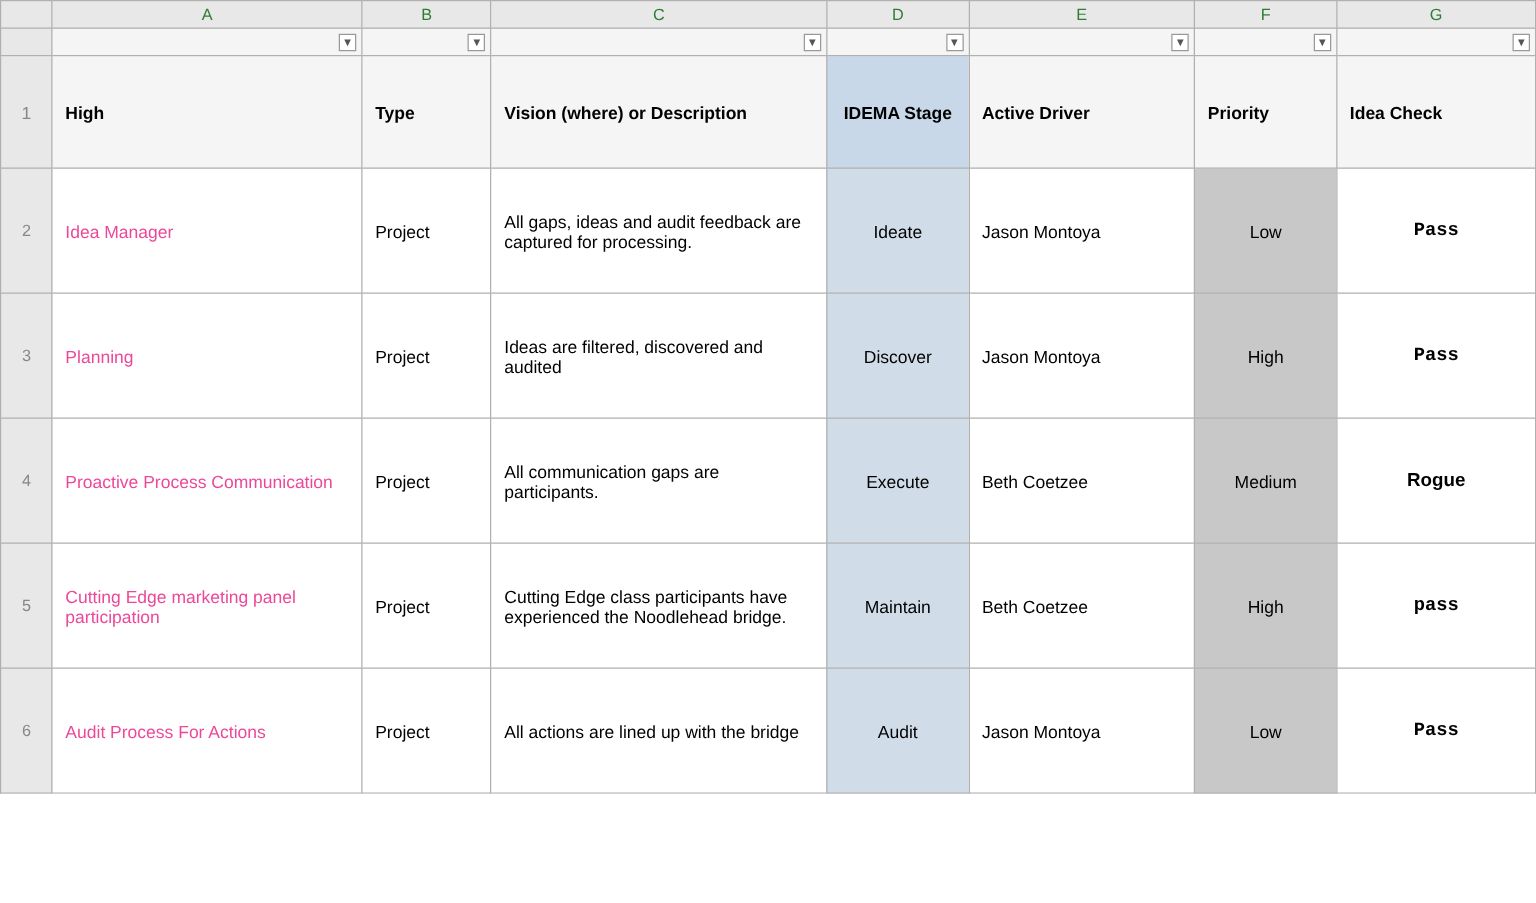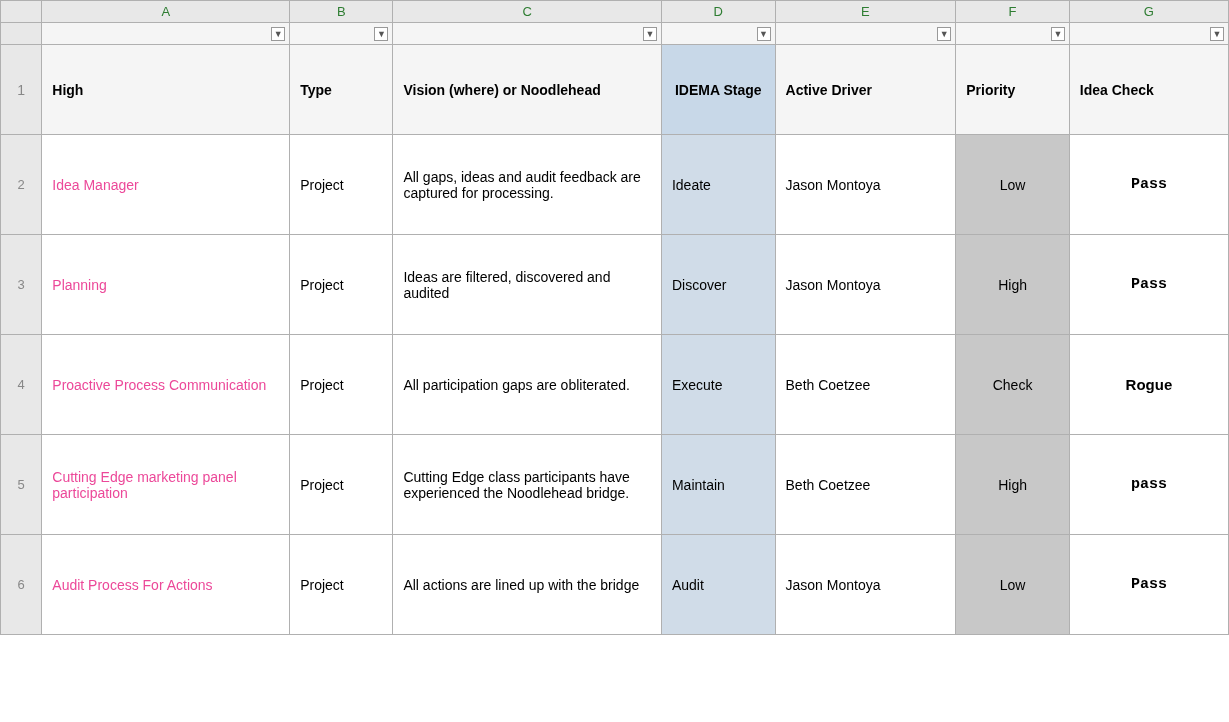--- a/index.html
+++ b/index.html
@@ -98,21 +98,21 @@
 
     .data-row td.row-num-col {
       background: #e8e8e8;
       text-align: center;
       color: #888;
       font-size: 13px;
     }
 
     .data-row td.idema-col {
       background: #d0dce8;
-      text-align: left;
+      text-align: center;
       margin-left: 16px;
     }
 
     .data-row td.priority-col {
       background: #c8c8c8;
       text-align: center;
       margin-top: 28px;
     }
 
     .data-row td.idea-check-col {
@@ -202,21 +202,21 @@
         </td>
       <td>
           <span class="filter-btn">▼</span>
         </td>
     </tr>
 
     <tr class="header-row">
       <td class="row-num-col">1</td>
       <td>High</td>
       <td>Type</td>
-      <td>Vision (where) or Noodlehead</td>
+      <td>Vision (where) or Description</td>
       <td class="idema-col">IDEMA Stage</td>
       <td>Active Driver</td>
       <td>Priority</td>
       <td>Idea Check</td>
     </tr>
   </thead>
 
   <tbody id="table-body">
   <tr class="data-row">
       <td class="row-num-col">2</td>
@@ -235,24 +235,24 @@
       <td>Ideas are filtered, discovered and audited</td>
       <td class="idema-col">Discover</td>
       <td>Jason Montoya</td>
       <td class="priority-col">High</td>
       <td class="idea-check-col idea-check-pass">Pass</td>
     </tr>
       <tr class="data-row">
       <td class="row-num-col">4</td>
       <td><span class="name-link">Proactive Process Communication</span></td>
       <td>Project</td>
-      <td>All participation gaps are obliterated.</td>
+      <td>All communication gaps are participants.</td>
       <td class="idema-col">Execute</td>
       <td>Beth Coetzee</td>
-      <td class="priority-col">Check</td>
+      <td class="priority-col">Medium</td>
       <td class="idea-check-col idea-check-rogue">Rogue</td>
     </tr>
       <tr class="data-row">
       <td class="row-num-col">5</td>
       <td><span class="name-link">Cutting Edge marketing panel participation</span></td>
       <td>Project</td>
       <td>Cutting Edge class participants have experienced the Noodlehead bridge.</td>
       <td class="idema-col">Maintain</td>
       <td>Beth Coetzee</td>
       <td class="priority-col">High</td>

